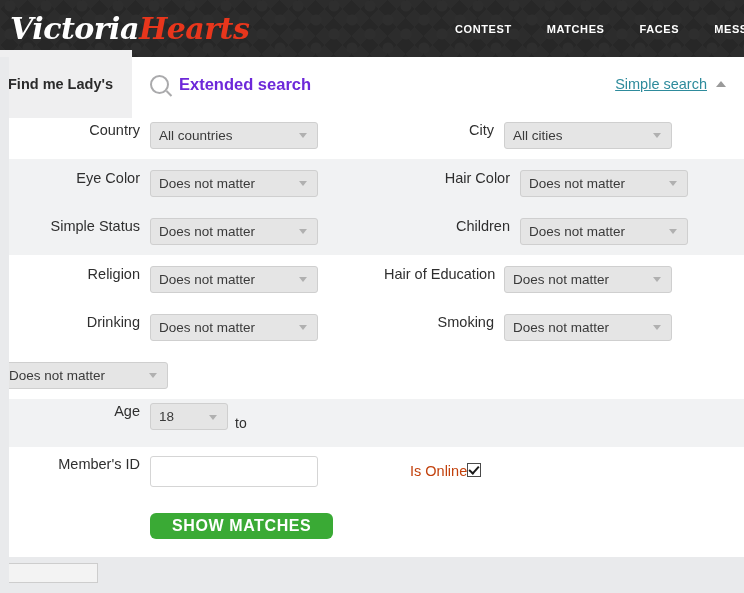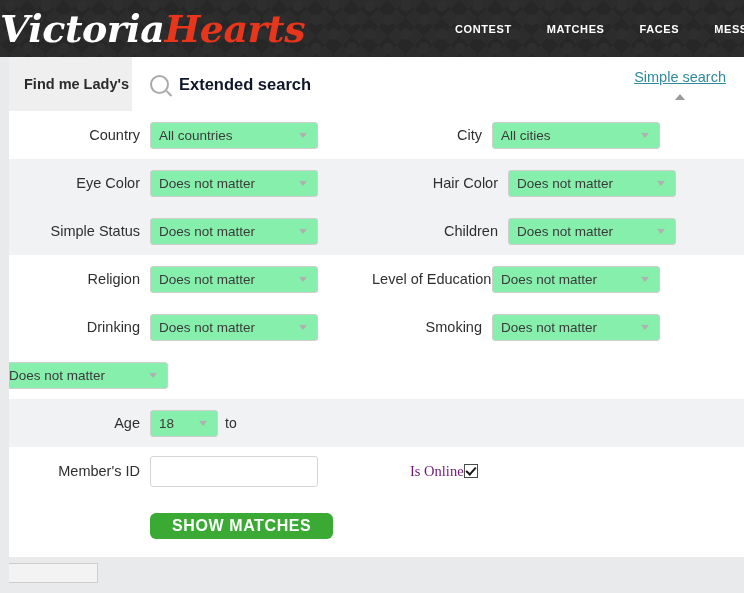--- a/index.html
+++ b/index.html
@@ -24,25 +24,25 @@
       radial-gradient(circle at 10px 6px, #2e2e2e 5px, transparent 6px),
       radial-gradient(circle at 28px 20px, #2e2e2e 5px, transparent 6px),
       linear-gradient(135deg, #2c2c2c 25%, transparent 25%, transparent 75%, #2c2c2c 75%),
       linear-gradient(45deg, #2c2c2c 25%, transparent 25%, transparent 75%, #2c2c2c 75%);
     background-size: 36px 28px, 36px 28px, 18px 18px, 18px 18px;
     display: flex;
     align-items: center;
     overflow: hidden;
   }
   .logo {
-    margin-left: 0;
+    margin-left: 10px;
     font-family: "DejaVu Serif", serif;
     font-style: italic;
     font-weight: bold;
-    font-size: 38px;
+    font-size: 30px;
     letter-spacing: -0.5px;
     white-space: nowrap;
     line-height: 1;
     user-select: none;
     text-align: center;
   }
   .logo .part-one { color: #ffffff; }
   .logo .part-two { color: #e8361c; }
 
   .main-nav {
@@ -71,24 +71,24 @@
     background: #e9eaec;
   }
 
   .tab-strip {
     height: 54px;
     display: flex;
     align-items: center;
   }
   .tab-find {
     width: 132px;
-    height: 54px;
-    display: flex;
-    align-items: center;
-    padding-left: 24px;
+    height: 68px;
+    display: flex;
+    align-items: center;
+    padding-left: 8px;
     box-sizing: border-box;
     background: #efeff0;
     color: #2b2b2b;
     font-size: 14.5px;
     font-weight: bold;
     cursor: pointer;
   }
   .panel-head {
     flex: 1;
     height: 54px;
@@ -113,28 +113,27 @@
     width: 2px;
     height: 7px;
     background: #aaaaac;
     right: -3px;
     bottom: -5px;
     transform: rotate(-45deg);
   }
   .panel-title {
     font-size: 16.5px;
     font-weight: bold;
-    color: #0f172a;
+    color: #6d28d9;
   }
   .panel-head-right {
     margin-left: auto;
     display: flex;
     align-items: center;
     gap: 9px;
-    flex-direction: column;
   }
   .simple-link {
     color: #2e8b9c;
     font-size: 14.5px;
     text-decoration: underline;
     cursor: pointer;
   }
   .caret-up {
     width: 0;
     height: 0;
@@ -150,41 +149,40 @@
     display: flex;
     align-items: center;
     height: 48px;
     box-sizing: border-box;
   }
   .row.alt { background: #f1f2f3; gap: 32px; }
   .row.plain { background: #ffffff; }
 
   .cell {
     display: flex;
-    align-items: center;
     box-sizing: border-box;
   }
   .cell-left { width: 372px; padding-right: 0; }
   .cell-right { width: 372px; }
 
   .lbl {
     font-size: 14.5px;
     color: #2f2f2f;
     text-align: right;
     padding-right: 10px;
     white-space: nowrap;
   }
   .cell-left .lbl { width: 140px; }
-  .cell-right .lbl { width: 110px; }
+  .cell-right .lbl { width: 110px; margin-left: 12px; }
 
   .sel {
     position: relative;
     width: 168px;
     height: 27px;
-    background: #86efac;
+    background: #e5e5e5;
     border: 1px solid #cfcfcf;
     border-radius: 3px;
     box-sizing: border-box;
     display: flex;
     align-items: center;
     padding-left: 8px;
     font-size: 13.5px;
     color: #3a3a3a;
     cursor: pointer;
     user-select: none;
@@ -193,21 +191,21 @@
     position: absolute;
     right: 10px;
     top: 50%;
     margin-top: -2px;
     width: 0;
     height: 0;
     border-left: 4px solid transparent;
     border-right: 4px solid transparent;
     border-top: 5px solid #b0b0b0;
   }
-  .sel.narrow { width: 68px; }
+  .sel.narrow { width: 78px; }
 
   .to-word {
     font-size: 14px;
     color: #2f2f2f;
     margin: 12px 7px;
   }
 
   .txt {
     width: 168px;
     height: 31px;
@@ -238,23 +236,22 @@
     left: 3px;
     top: 0px;
     width: 4px;
     height: 8px;
     border: solid #1a1a1a;
     border-width: 0 2px 2px 0;
     transform: rotate(42deg);
   }
   .chk-label {
     font-size: 14.5px;
-    color: #701a75;
+    color: #c2410c;
     white-space: nowrap;
-    font-family: Liberation Serif, serif;
   }
 
   .submit-row {
     background: #ffffff;
     height: 62px;
     display: flex;
     align-items: center;
     padding-left: 150px;
     box-sizing: border-box;
   }
@@ -381,21 +378,21 @@
 
     <div class="row plain">
       <div class="cell cell-left">
         <span class="lbl">Religion</span>
         <div class="sel">
           <span>Does not matter</span>
           <span class="caret-down"></span>
         </div>
       </div>
       <div class="cell cell-right">
-        <span class="lbl">Level of Education</span>
+        <span class="lbl">Hair of Education</span>
         <div class="sel">
           <span>Does not matter</span>
           <span class="caret-down"></span>
         </div>
       </div>
     </div>
 
     <div class="row plain">
       <div class="cell cell-left">
         <span class="lbl">Drinking</span>

